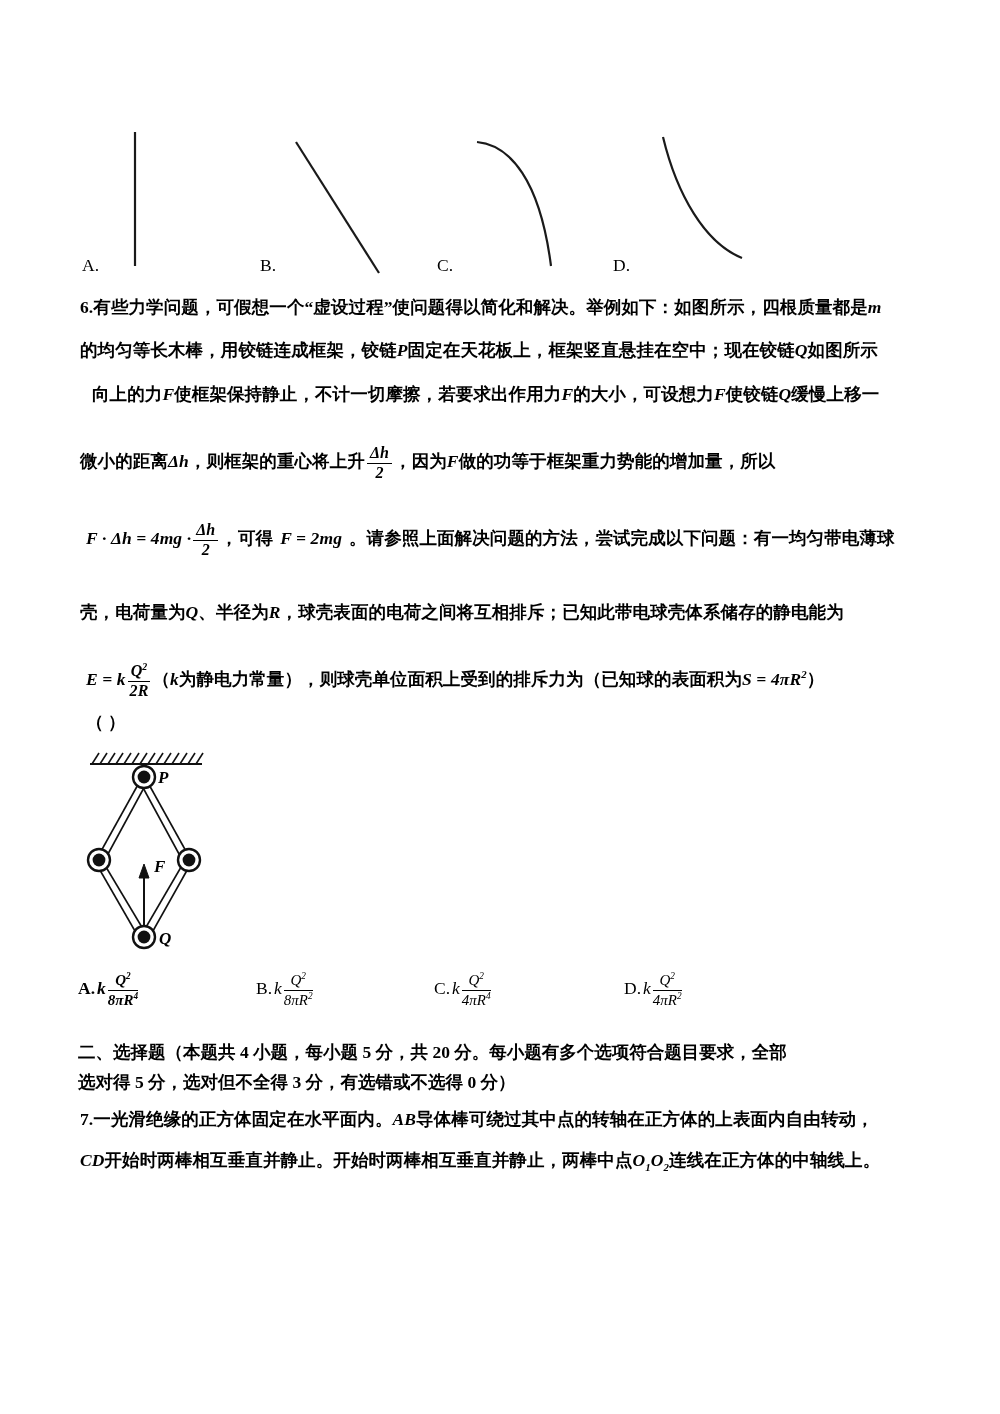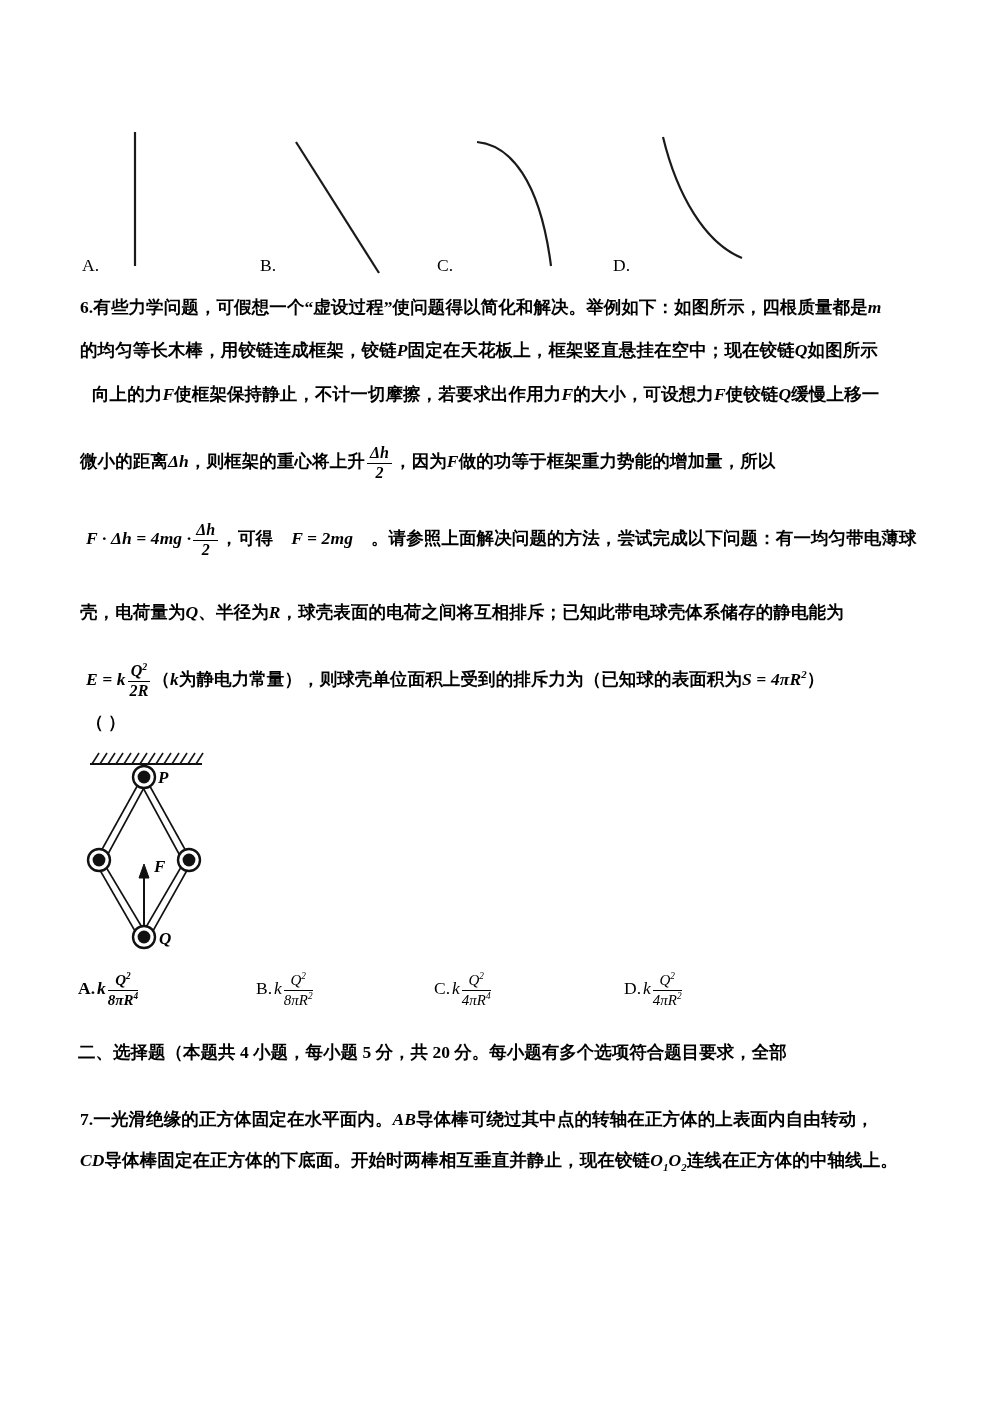--- a/index.html
+++ b/index.html
@@ -136,21 +136,21 @@
 
   <div class="line" style="left:72px; top:384px;margin-left:20px;">
     <span>向上的力</span><span class="it">F</span><span>使框架保持静止，不计一切摩擦，若要求出作用力</span><span class="it">F</span><span>的大小，可设想力</span><span class="it">F</span><span>使铰链</span><span class="it">Q</span><span>缓慢上移一</span>
   </div>
 
   <div class="line" style="left:80px; top:445px;">
     <span>微小的距离</span><span class="it">Δh</span><span>，则框架的重心将上升</span><span class="frac"><span class="num">Δh</span><span class="den">2</span></span><span>，因为</span><span class="it">F</span><span>做的功等于框架重力势能的增加量，所以</span>
   </div>
 
   <div class="line" style="left:86px; top:522px;">
-    <span class="it">F · Δh = 4mg ·</span><span class="frac"><span class="num">Δh</span><span class="den">2</span></span><span>，可得</span><span class="it" style="margin:0 18px;">F = 2mg</span><span>。请参照上面解决问题的方法，尝试完成以下问题：有一均匀带电薄球</span>
+    <span class="it">F · Δh = 4mg ·</span><span class="frac"><span class="num">Δh</span><span class="den">2</span></span><span>，可得</span><span class="it" style="margin:0 7px;">F = 2mg</span><span>。请参照上面解决问题的方法，尝试完成以下问题：有一均匀带电薄球</span>
   </div>
 
   <div class="line" style="left:80px; top:602px;text-align:center;">
     <span>壳，电荷量为</span><span class="it">Q</span><span>、半径为</span><span class="it">R</span><span>，球壳表面的电荷之间将互相排斥；已知此带电球壳体系储存的静电能为</span>
   </div>
 
   <div class="line" style="left:86px; top:662px;">
     <span class="it">E = k</span><span class="frac"><span class="num"><span>Q</span><sup class="ex">2</sup></span><span class="den">2R</span></span><span>（</span><span class="it">k</span><span>为静电力常量），则球壳单位面积上受到的排斥力为（已知球的表面积为</span><span class="it">S = 4πR</span><sup class="ex">2</sup><span>）</span>
   </div>
 
@@ -234,23 +234,24 @@
     <div class="ansopt" style="left:356px; top:0px;">
       <span>C.</span><span class="it" style="margin-left:2px;">k</span><span class="frac small"><span class="num"><span>Q</span><sup class="ex">2</sup></span><span class="den"><span>4πR</span><sup class="ex">4</sup></span></span>
     </div>
 
     <div class="ansopt" style="left:534px; top:0px;margin-left:12px;">
       <span>D.</span><span class="it" style="margin-left:2px;">k</span><span class="frac small"><span class="num"><span>Q</span><sup class="ex">2</sup></span><span class="den"><span>4πR</span><sup class="ex">2</sup></span></span>
     </div>
   </div>
 
   <div class="sect-head" style="left:78px; top:1042px;">二、选择题（本题共 4 小题，每小题 5 分，共 20 分。每小题有多个选项符合题目要求，全部</div>
+  <div class="sect-head" style="left:78px; top:1072px;">选对得 5 分，选对但不全得 3 分，有选错或不选得 0 分）</div>
 
   <div class="line" style="left:80px; top:1109px;">
     <span>7.一光滑绝缘的正方体固定在水平面内。</span><span class="it">AB</span><span>导体棒可绕过其中点的转轴在正方体的上表面内自由转动，</span>
   </div>
 
   <div class="line" style="left:80px; top:1150px;">
-    <span class="it">CD</span><span>导体棒固定在正方体的下底面。开始时两棒相互垂直并静止，现在铰链</span><span class="it">O</span><sub class="sb">1</sub><span class="it">O</span><sub class="sb">2</sub><span>连线在正方体的中轴线上。</span>
+    <span class="it">CD</span><span>开始时两棒相互垂直并静止。开始时两棒相互垂直并静止，两棒中点</span><span class="it">O</span><sub class="sb">1</sub><span class="it">O</span><sub class="sb">2</sub><span>连线在正方体的中轴线上。</span>
   </div>
 
 
 </div>
 
 </body></html>

